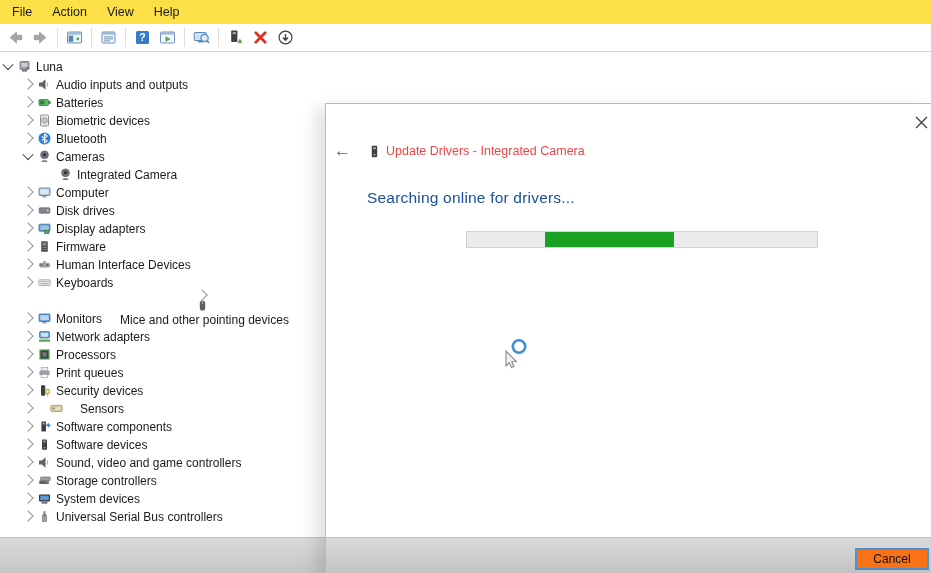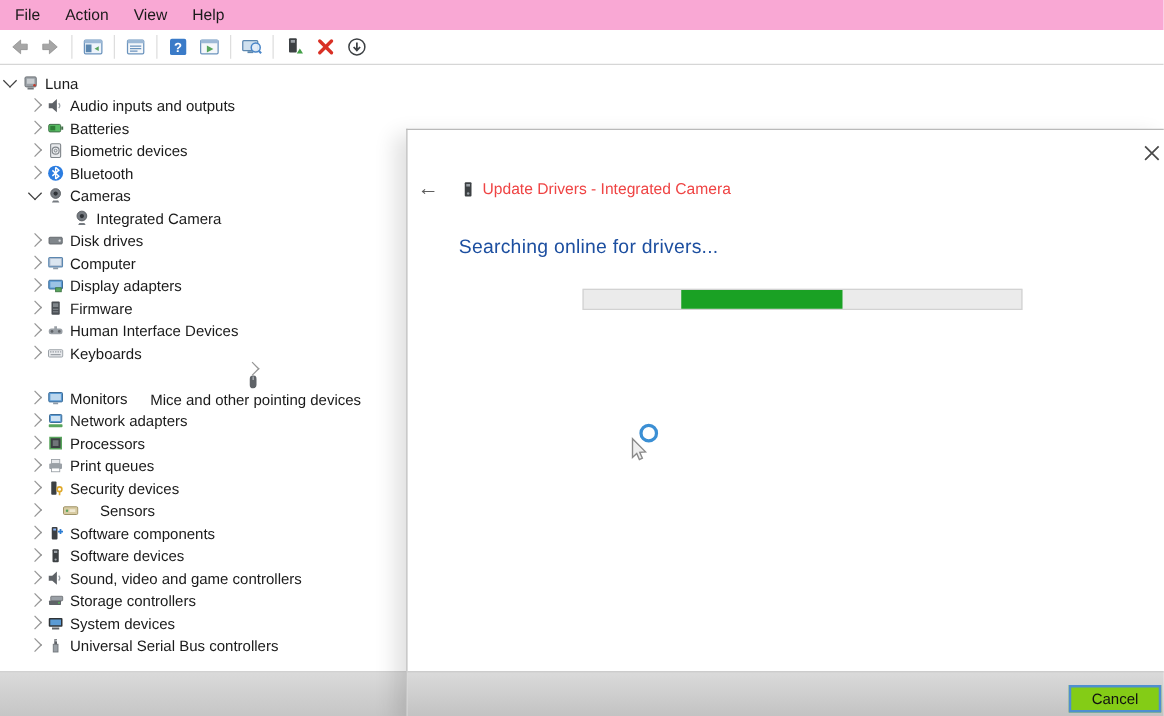--- a/index.html
+++ b/index.html
@@ -3,21 +3,21 @@
 <meta charset="utf-8">
 <style>
   html,body{margin:0;padding:0;}
   body{
     width:931px;height:573px;position:relative;overflow:hidden;background:#ffffff;
     font-family:"Liberation Sans",sans-serif;color:#1a1a1a;
     -webkit-font-smoothing:antialiased;
   }
   
   .menubar{position:absolute;top:0;left:0;right:0;height:24px;display:flex;align-items:center;
-    padding-left:2px;font-size:12.5px;background:#f9a8d4;}
+    padding-left:2px;font-size:12.5px;background:#fde047;}
   .menubar .mitem{padding:3px 10px;cursor:default;}
   
   .toolbar{position:absolute;top:24px;left:0;right:0;height:27px;display:flex;align-items:center;
     padding-left:3px;background:#fff;border-bottom:1px solid #d6d6d6;}
   .tbtn{width:25px;height:24px;display:flex;align-items:center;justify-content:center;}
   .tsep{width:1px;height:19px;background:#dedede;margin:0 4px;}
   
   .tree{position:absolute;top:57px;left:0;width:385px;}
   .trow{height:18px;display:flex;align-items:center;font-size:12px;white-space:nowrap;}
   .chev{width:7px;height:7px;border-right:1.4px solid #969696;border-bottom:1.4px solid #969696;
@@ -39,21 +39,21 @@
   .dlg-back{width:26px;margin-left:8px;font-size:17px;color:#5f5f5f;text-align:left;line-height:20px;}
   .dlg-title-icon{width:13px;height:13px;margin-left:8px;display:flex;}
   .dlg-title{margin-left:5px;font-size:12.5px;color:#ef4444;}
   .dlg-status{position:absolute;left:41px;top:85px;font-size:15.5px;letter-spacing:.2px;}
   .progress-track{position:absolute;left:140px;top:127px;width:352px;height:17px;
     background:#ebebeb;border:1px solid #d2d2d2;box-sizing:border-box;}
   .progress-bar{position:absolute;top:0;bottom:0;}
   .dlg-footer{position:absolute;left:0;right:0;bottom:0;height:36px;
     background:linear-gradient(#dadada,#c2c2c2);border-top:1px solid #bcbcbc;}
   .cancel-btn{position:absolute;left:529px;top:444px;width:74px;height:22px;
-    background:#84cc16;border:2px solid #4e8fd0;box-sizing:border-box;
+    background:#f97316;border:2px solid #4e8fd0;box-sizing:border-box;
     font-size:12px;font-family:"Liberation Sans",sans-serif;color:#111;
     display:flex;align-items:center;justify-content:center;padding:0;}
   
   .cursor{position:absolute;left:498px;top:337px;width:32px;height:36px;}
   .ic{display:block;}
 </style>
 </head>
 <body>
 
 <div class="menubar" id="menubar">
@@ -244,38 +244,38 @@
         </svg>
       </span>
       <span class="tlabel">Integrated Camera</span>
     </div>
     <div class="trow" style="padding-left: 24px;">
       <span class="chevbox">
         <span class="chev"></span>
       </span>
       <span class="ticon">
         <svg class="ic" width="13" height="13" viewBox="0 0 13 13">
-          <rect x="1.2" y="3.8" width="10.6" height="5.4" rx="0.8" fill="#80868b" stroke="#5f6368" stroke-width="0.7"></rect>
-          <circle cx="9.7" cy="6.5" r="0.9" fill="#dfe1e5"></circle>
-        </svg>
-      </span>
-      <span class="tlabel">Disk drives</span>
-    </div>
-    <div class="trow" style="padding-left: 24px;">
-      <span class="chevbox">
-        <span class="chev"></span>
-      </span>
-      <span class="ticon">
-        <svg class="ic" width="13" height="13" viewBox="0 0 13 13">
           <rect x="1" y="2" width="11" height="7.5" rx="0.8" fill="#aebdd0" stroke="#5b87b0" stroke-width="0.9"></rect>
           <rect x="2.3" y="3.2" width="8.4" height="5" fill="#dbe6f1"></rect>
           <rect x="4.5" y="10" width="4" height="1.4" fill="#8d9aa8"></rect>
         </svg>
       </span>
       <span class="tlabel">Computer</span>
+    </div>
+    <div class="trow" style="padding-left: 24px;">
+      <span class="chevbox">
+        <span class="chev"></span>
+      </span>
+      <span class="ticon">
+        <svg class="ic" width="13" height="13" viewBox="0 0 13 13">
+          <rect x="1.2" y="3.8" width="10.6" height="5.4" rx="0.8" fill="#80868b" stroke="#5f6368" stroke-width="0.7"></rect>
+          <circle cx="9.7" cy="6.5" r="0.9" fill="#dfe1e5"></circle>
+        </svg>
+      </span>
+      <span class="tlabel">Disk drives</span>
     </div>
     <div class="trow" style="padding-left: 24px;">
       <span class="chevbox">
         <span class="chev"></span>
       </span>
       <span class="ticon">
         <svg class="ic" width="13" height="13" viewBox="0 0 13 13">
           <rect x="1" y="2.2" width="11" height="7" rx="0.8" fill="#5b9bd5" stroke="#3f6e99" stroke-width="0.8"></rect>
           <rect x="2.3" y="3.4" width="8.4" height="4.6" fill="#9cc3e5"></rect>
           <rect x="6.5" y="8.2" width="4.5" height="3.2" fill="#58a55c" stroke="#3c7340" stroke-width="0.7"></rect>

